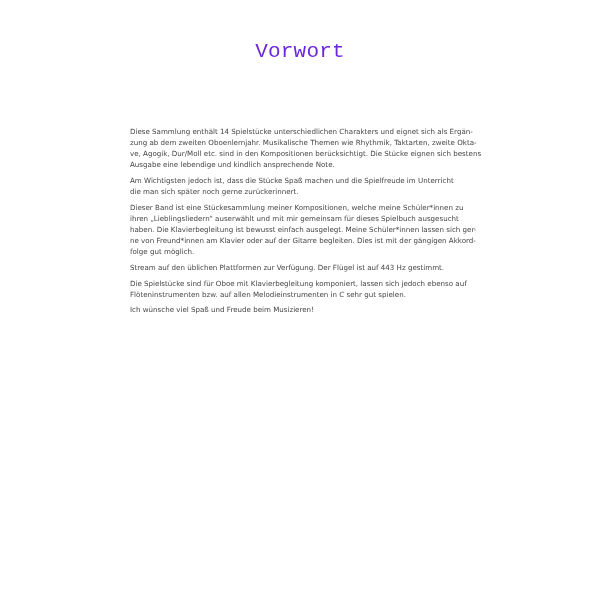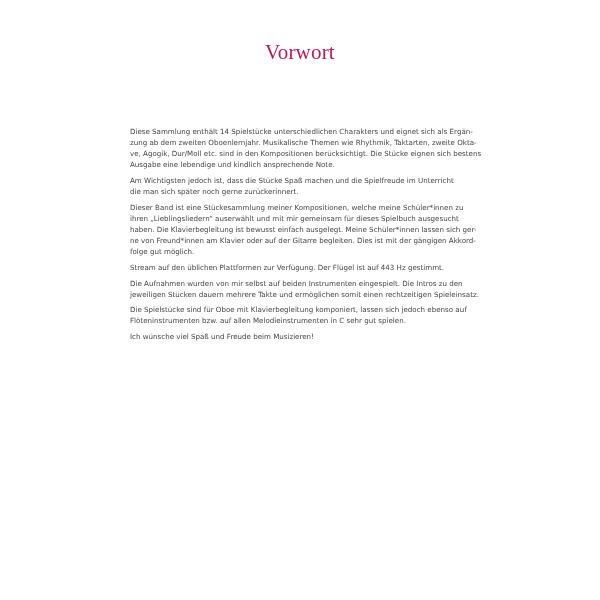--- a/index.html
+++ b/index.html
@@ -5,22 +5,22 @@
   html, body { margin: 0; padding: 0; }
   body {
     width: 600px; height: 600px; background: #ffffff;
     position: relative; overflow: hidden;
     font-family: "DejaVu Sans", sans-serif;
     color: #3a3a3a;
   }
   .page { position: absolute; left: 0; top: 0; width: 600px; height: 600px; }
   .title {
     position: absolute; top: 40px; left: 0; width: 600px;
-    text-align: center; font-size: 21px; color: #be185d;
-    font-family: Liberation Serif, serif; letter-spacing: 0.2px;
+    text-align: center; font-size: 21px; color: #6d28d9;
+    font-family: Liberation Mono, monospace; letter-spacing: 0.2px;
   }
   .body-text {
     position: absolute; left: 130px; top: 126px; width: 348px;
     font-size: 7.1px; line-height: 11.1px; color: #444;
     font-family: "DejaVu Sans", sans-serif;
   }
   .para { margin: 0 0 4.6px 0; }
   .line { display: block; white-space: nowrap; }
 </style>
 </head>
@@ -44,24 +44,20 @@
       <span class="line">Dieser Band ist eine Stückesammlung meiner Kompositionen, welche meine Schüler*innen zu</span>
       <span class="line">ihren „Lieblingsliedern“ auserwählt und mit mir gemeinsam für dieses Spielbuch ausgesucht</span>
       <span class="line">haben. Die Klavierbegleitung ist bewusst einfach ausgelegt. Meine Schüler*innen lassen sich ger-</span>
       <span class="line">ne von Freund*innen am Klavier oder auf der Gitarre begleiten. Dies ist mit der gängigen Akkord-</span>
       <span class="line">folge gut möglich.</span>
     </p>
     <p class="para">
       <span class="line">Stream auf den üblichen Plattformen zur Verfügung. Der Flügel ist auf 443 Hz gestimmt.</span>
     </p>
     <p class="para">
-      <span class="line">Die Aufnahmen wurden von mir selbst auf beiden Instrumenten eingespielt. Die Intros zu den</span>
-      <span class="line">jeweiligen Stücken dauern mehrere Takte und ermöglichen somit einen rechtzeitigen Spieleinsatz.</span>
-    </p>
-    <p class="para">
       <span class="line">Die Spielstücke sind für Oboe mit Klavierbegleitung komponiert, lassen sich jedoch ebenso auf</span>
       <span class="line">Flöteninstrumenten bzw. auf allen Melodieinstrumenten in C sehr gut spielen.</span>
     </p>
     <p class="para">
       <span class="line">Ich wünsche viel Spaß und Freude beim Musizieren!</span>
     </p>
   </div>
 </div>
 
 </body></html>

